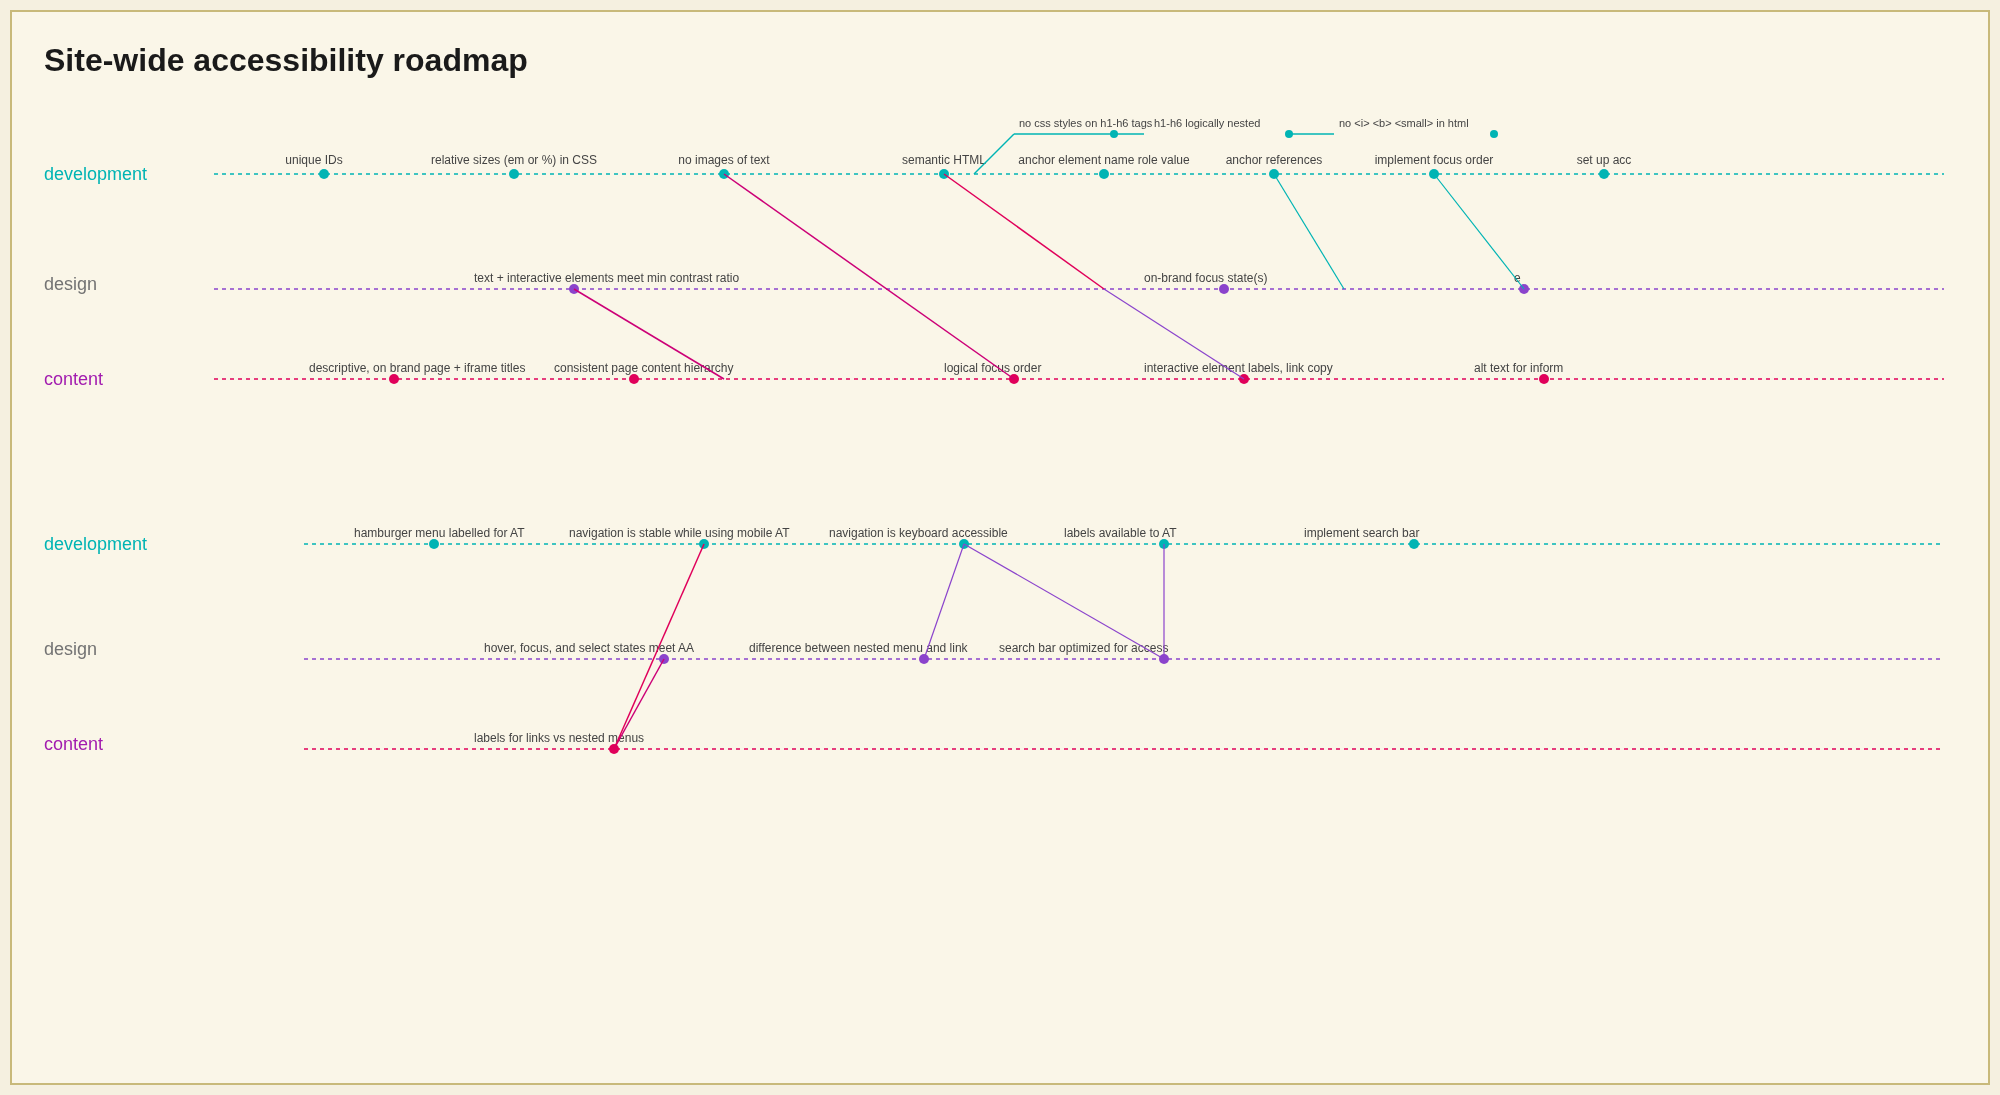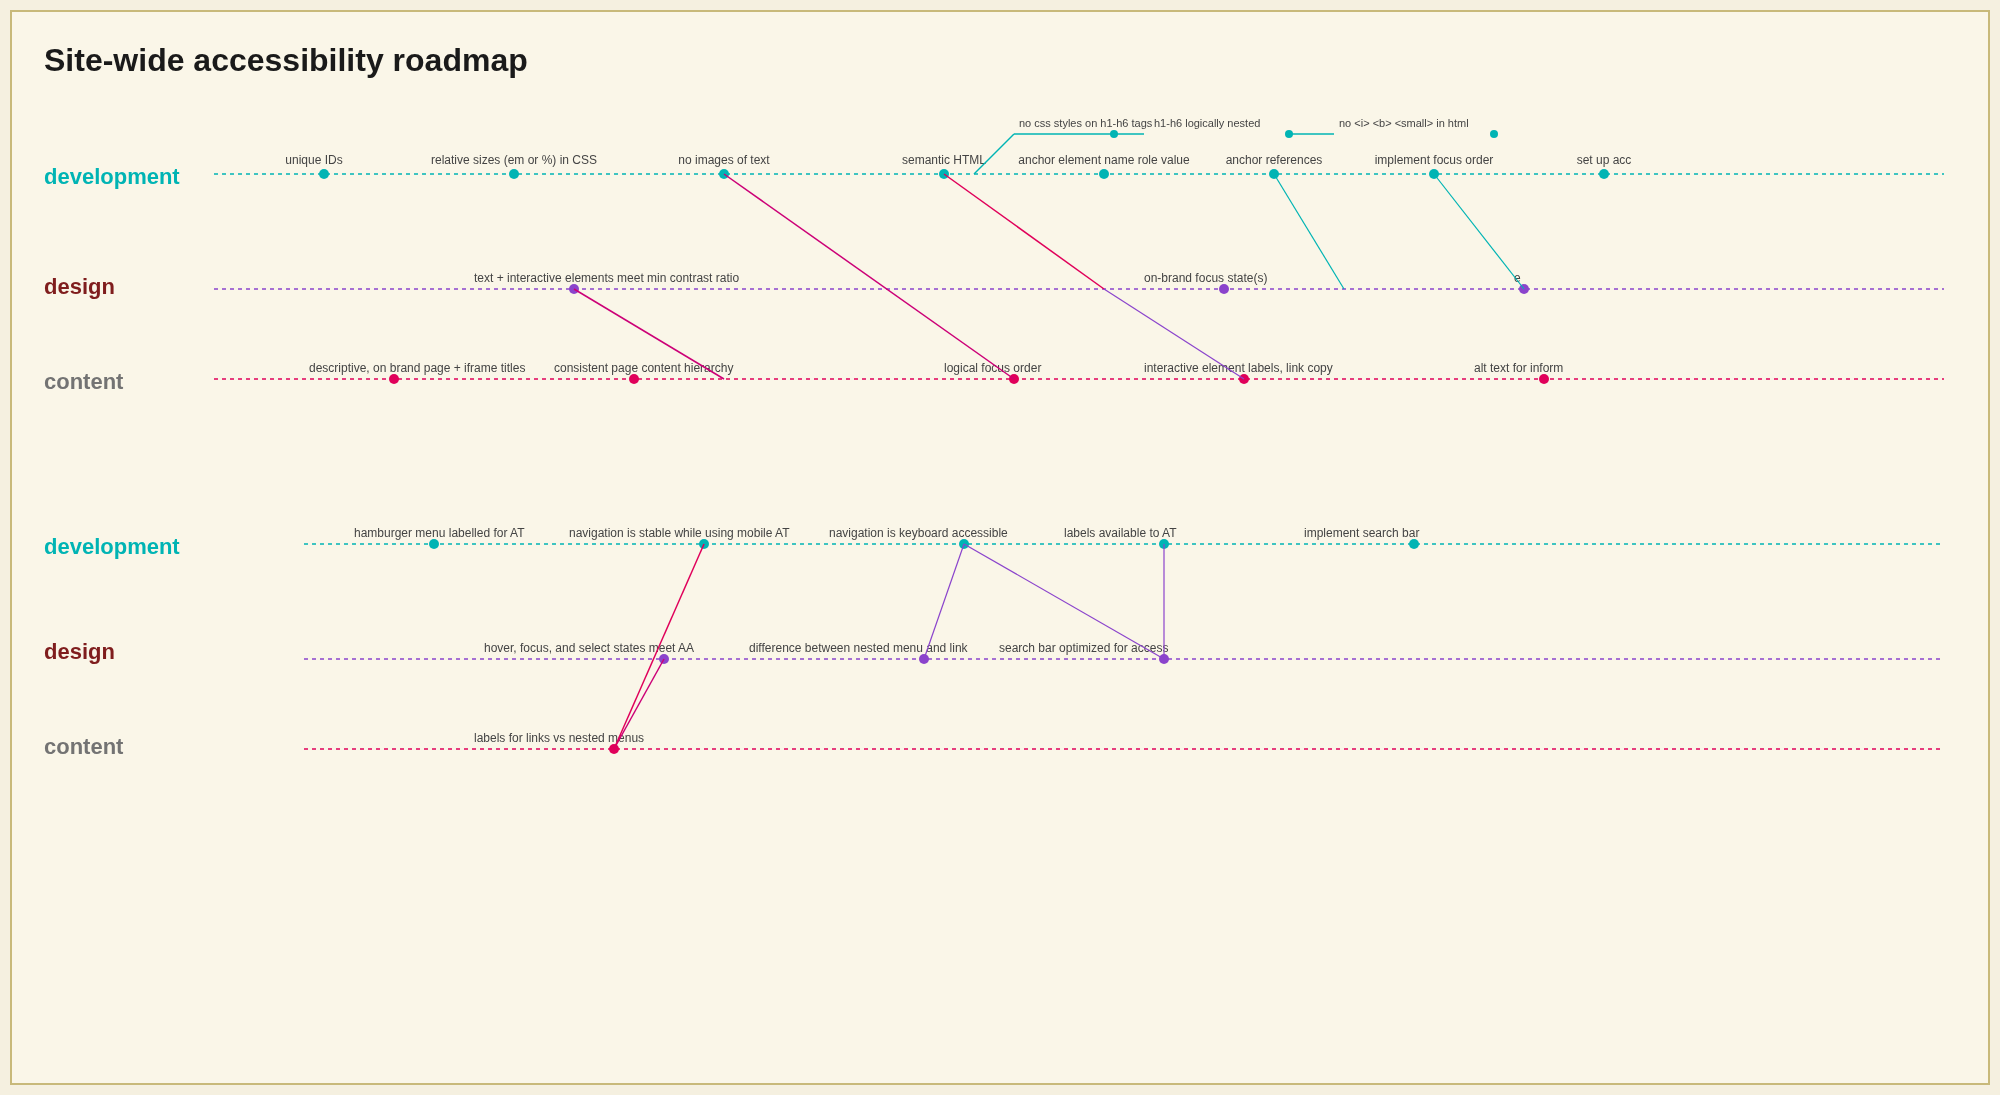--- a/index.html
+++ b/index.html
@@ -38,29 +38,29 @@
       font-size: 26px;
       font-weight: bold;
       margin-right: 14px;
       vertical-align: middle;
     }
     .roadmap-section {
       position: relative;
       width: 100%;
     }
     .track-label {
-      font-size: 22px;
-      font-weight: bold;
+      font-size: 18px;
+      font-weight: normal;
       width: 160px;
       flex-shrink: 0;
       margin-right: 10px;
     }
     .track-label.dev { color: #00b4b4; }
-    .track-label.design { color: #7f1d1d; }
-    .track-label.content { color: #737373; }
+    .track-label.design { color: #737373; }
+    .track-label.content { color: #a21caf; }
 
     
     .roadmap-svg {
       position: absolute;
       top: 0; left: 0;
       pointer-events: none;
     }
 
     
     .section-1 { margin-bottom: 60px; }

